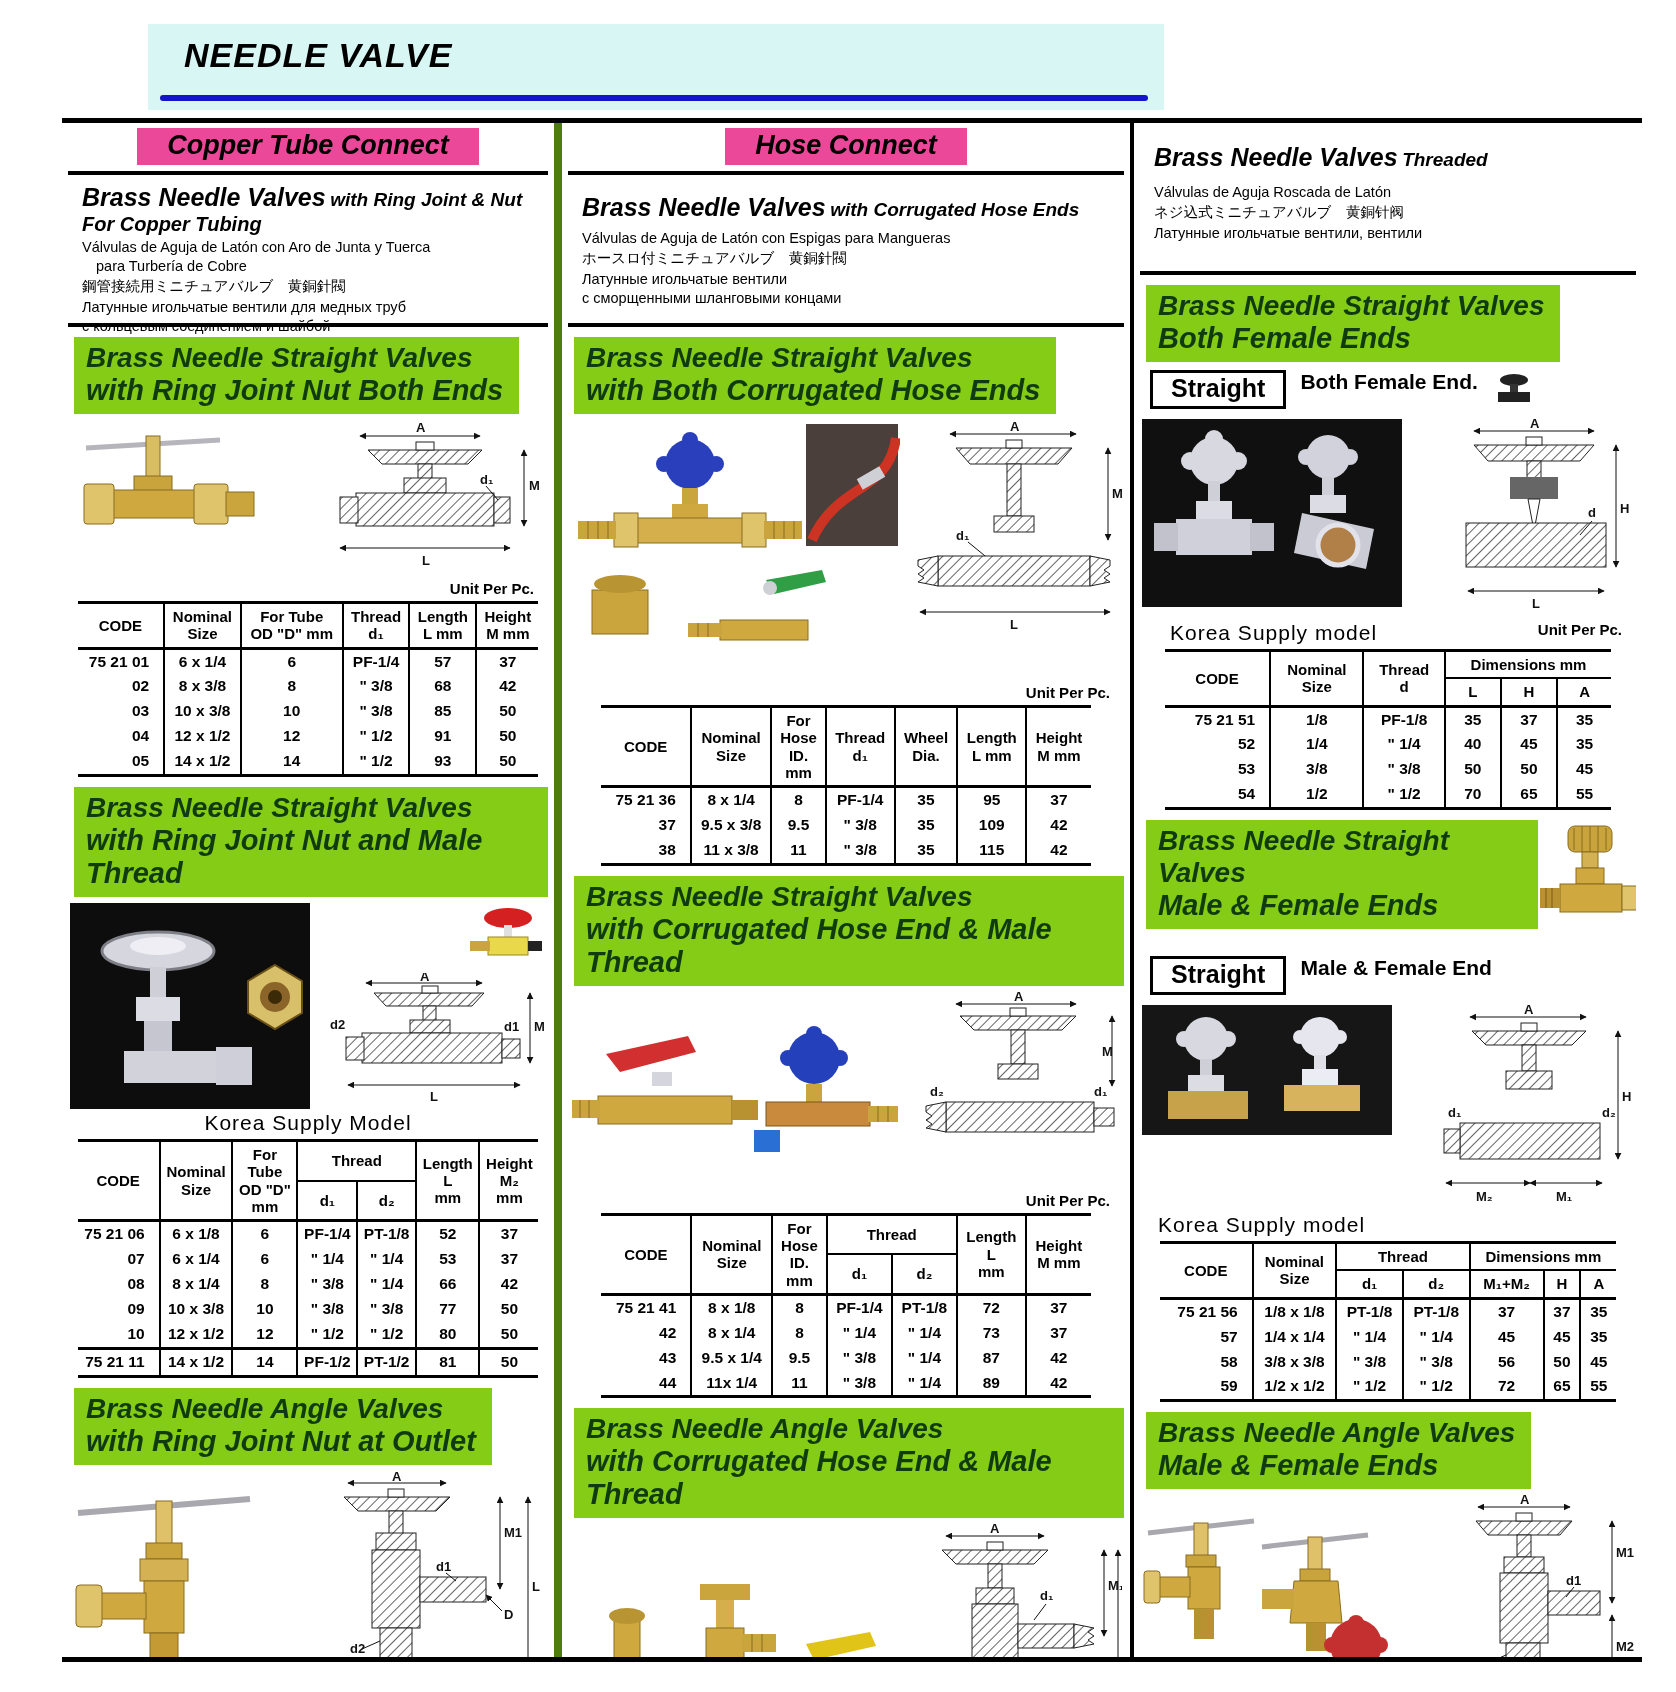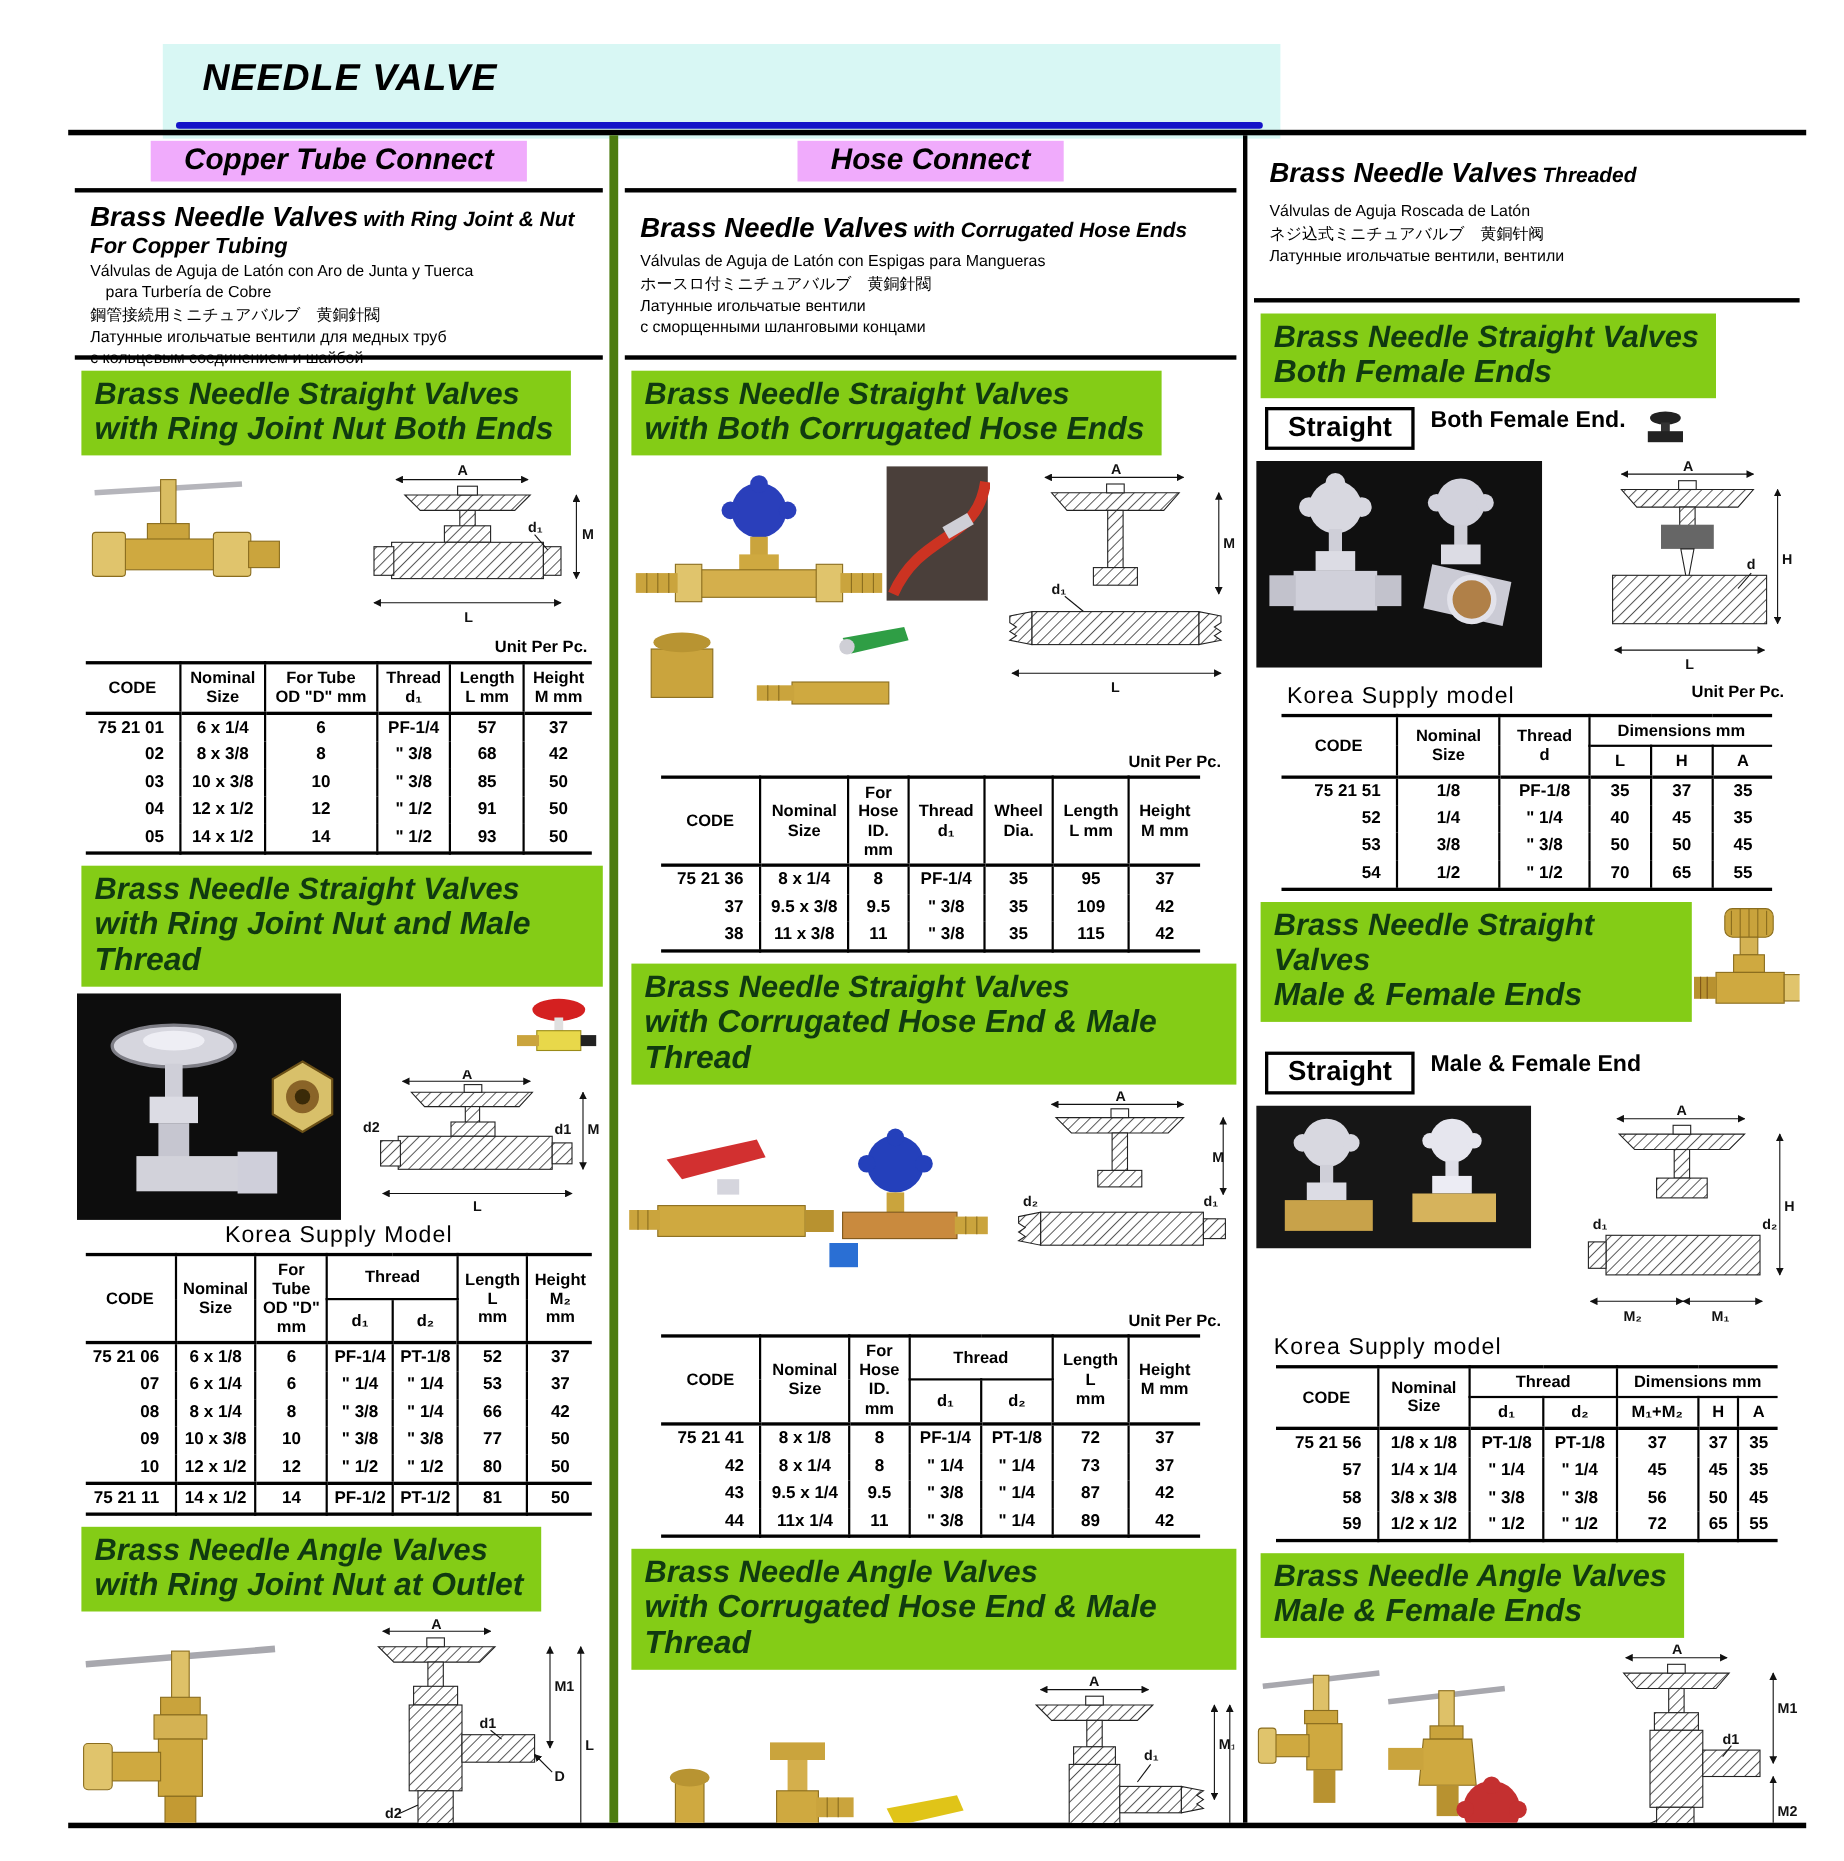--- a/index.html
+++ b/index.html
@@ -1,32 +1,32 @@
 <!DOCTYPE html>
 <html><head>
 <meta charset="utf-8">
 <style>
   * { box-sizing: border-box; margin: 0; padding: 0; }
   body { background:#fff; font-family:"Liberation Sans","DejaVu Sans",sans-serif; color:#000; }
   .page { position:relative; width:1676px; height:1692px; background:#fff; overflow:hidden; }
 
   
-  .banner { position:absolute; left:148px; top:40px; width:1016px; height:86px; background:#d8f7f4; }
+  .banner { position:absolute; left:148px; top:24px; width:1016px; height:86px; background:#d8f7f4; }
   .banner-title { display:block; padding:12px 0 0 36px; font-style:italic; font-weight:700; font-size:34px; letter-spacing:1px; }
   .banner-rule { position:absolute; left:12px; right:16px; bottom:9px; height:6px; background:#1414c8; border-radius:3px; }
 
   
   .content { position:absolute; left:62px; top:118px; width:1580px; bottom:30px; border-top:5px solid #000; border-bottom:5px solid #000; display:flex; }
   .col { overflow:hidden; padding:0 6px; }
   .c1 { width:492px; }
   .c2 { width:576px; border-left:8px solid #4d7c0f; }
   .c3 { flex:1; border-left:4px solid #000; }
 
   .col-header { height:52px; border-bottom:4px solid #000; text-align:center; padding-top:5px; }
-  .chip { display:inline-block; background:#f0abfc; font-style:italic; font-weight:700; font-size:27px; padding:2px 30px 4px;text-align:right; }
+  .chip { display:inline-block; background:#ec4899; font-style:italic; font-weight:700; font-size:27px; padding:2px 30px 4px;text-align:right; }
 
   .intro { height:152px; border-bottom:4px solid #000; padding:8px 4px 0 14px; }
   .intro-main { font-style:italic; font-weight:700; font-size:25px; }
   .intro-suffix { font-style:italic; font-weight:700; font-size:19px; }
   .intro-t2 { font-style:italic; font-weight:700; font-size:20px; margin-top:1px; }
   .intro-line { font-size:14.5px; margin-top:3px; }
 
   .section { margin-top:10px; }
   .gtitle { background:#84cc16; width:fit-content; padding:5px 16px 7px 12px; margin-left:6px; }
   .gt1 { font-style:italic; font-weight:700; font-size:28px; color:#103a10; }

